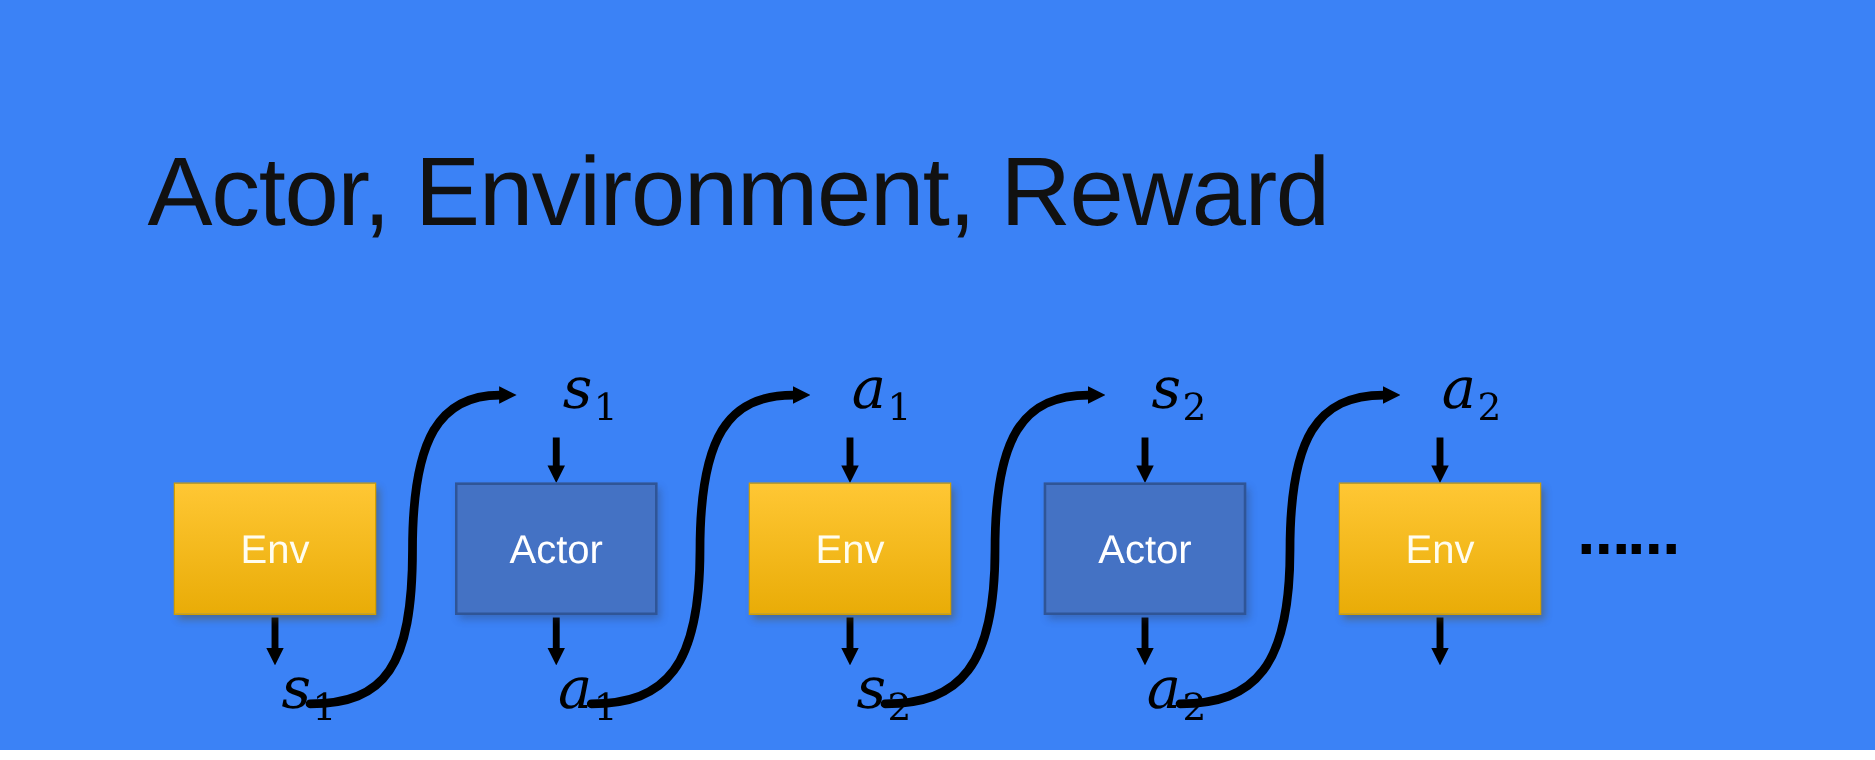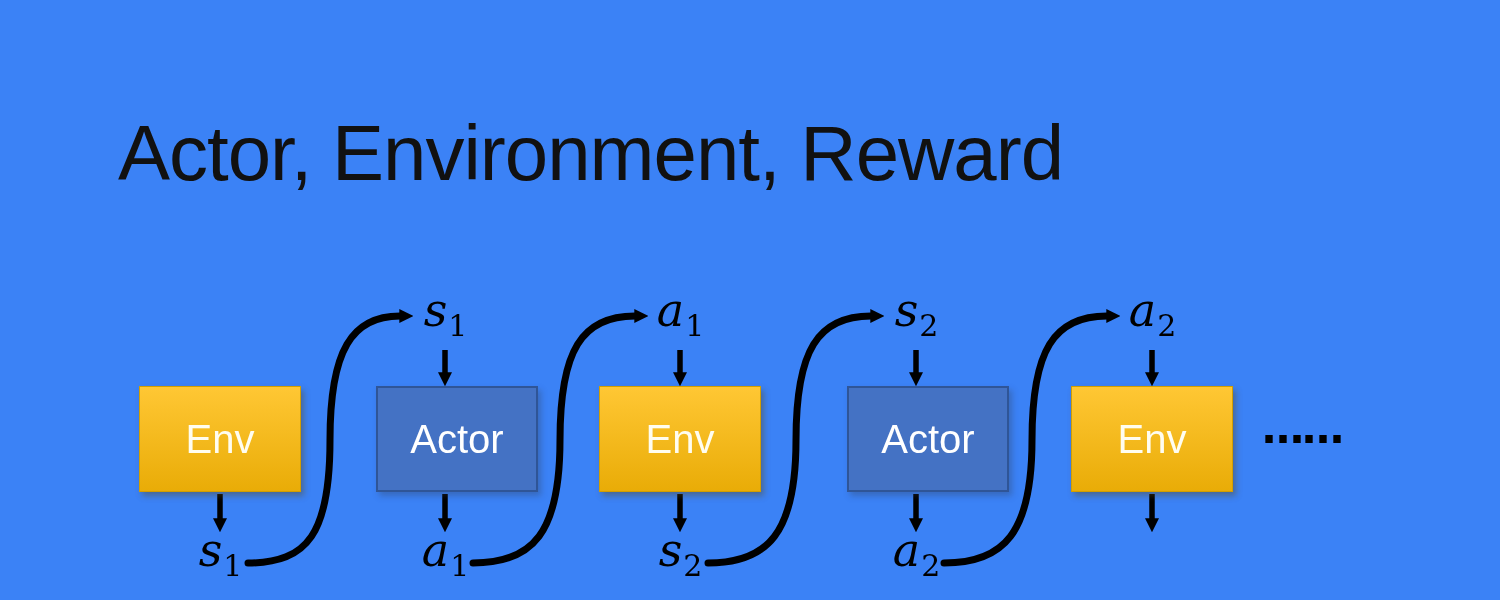--- a/index.html
+++ b/index.html
@@ -12,37 +12,36 @@
     font-size:78px; font-weight:300; letter-spacing:-1px;
     color:var(--title-text,#111111); white-space:nowrap;
   }
   .overlay{position:absolute; left:0; top:0; pointer-events:none;}
   .varrow{stroke:var(--arrow,#000); stroke-width:5.5px;}
   .curve{stroke:var(--arrow,#000); stroke-width:7px; fill:none; stroke-linecap:round;}
   .ah{fill:var(--arrow,#000);}
   .box{
     position:absolute; top:386px; width:162px; height:106px;
     display:flex; align-items:center; justify-content:center;
-    font-size:40px; box-sizing:border-box;text-align:right;
+    font-size:32px; box-sizing:border-box;text-align:right;
   }
   .env{
     background:linear-gradient(180deg, var(--env-top,#FFC734) 0%, var(--env-bottom,#E9AC07) 100%);
     border:1px solid var(--env-border,#D29E00);
     color:#FFFDF0;
     box-shadow:3px 4px 6px rgba(90,75,30,.45);
   }
   .actor{
     background:var(--actor-fill,#4472C4);
     border:2px solid var(--actor-border,#2F5597);
     color:#ffffff;
     box-shadow:3px 4px 6px rgba(50,60,85,.35);
-    margin-left:12px;
   }
   .mlabel{
-    position:absolute; width:96px; text-align:center;
+    position:absolute; width:96px; text-align:right;
     font-family:"DejaVu Serif", serif; font-size:46px; line-height:1;
     color:#000; white-space:nowrap;
   }
   .mlabel .base{font-style:italic;}
   .mlabel .sub{font-size:30px; position:relative; top:10px; left:1px; font-style:normal;}
   .dots{
     position:absolute; left:1262px; top:404px; color:#000;
     font-family:"DejaVu Sans", sans-serif; font-size:42px; font-weight:bold;
     letter-spacing:-2px; line-height:1.2; white-space:nowrap;
   }

